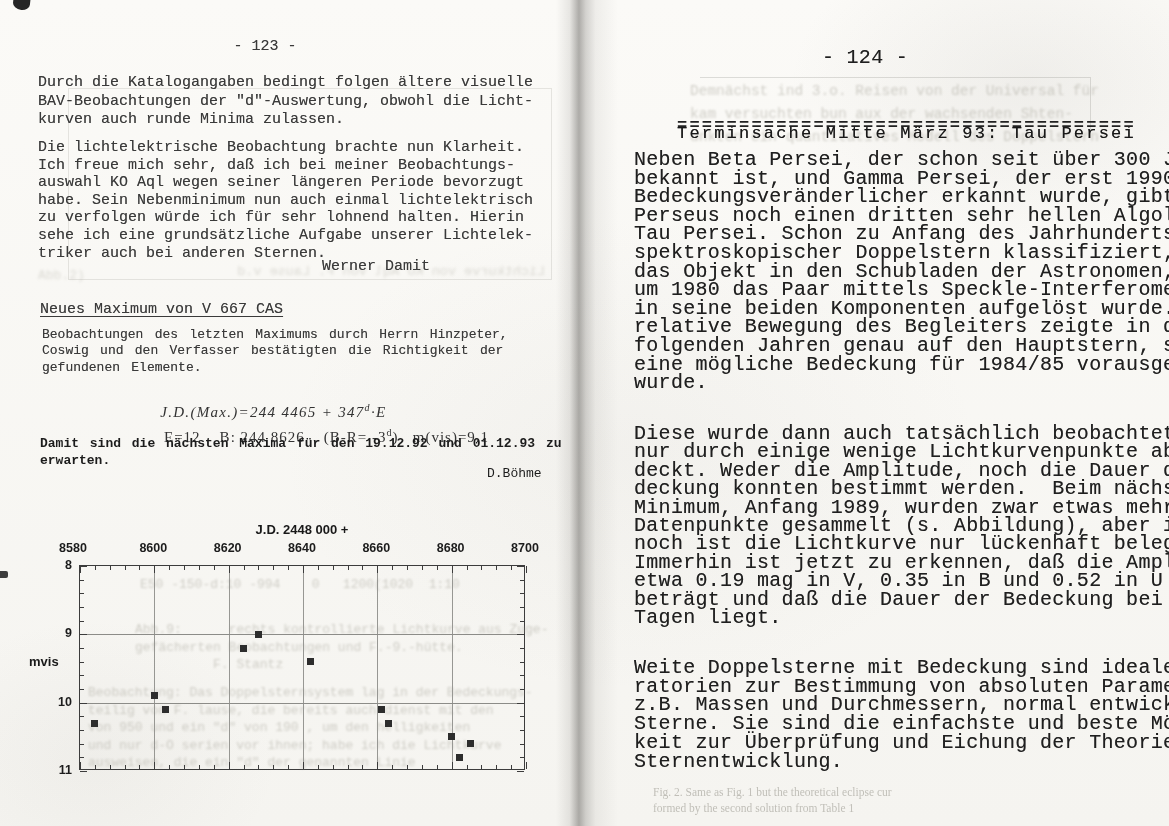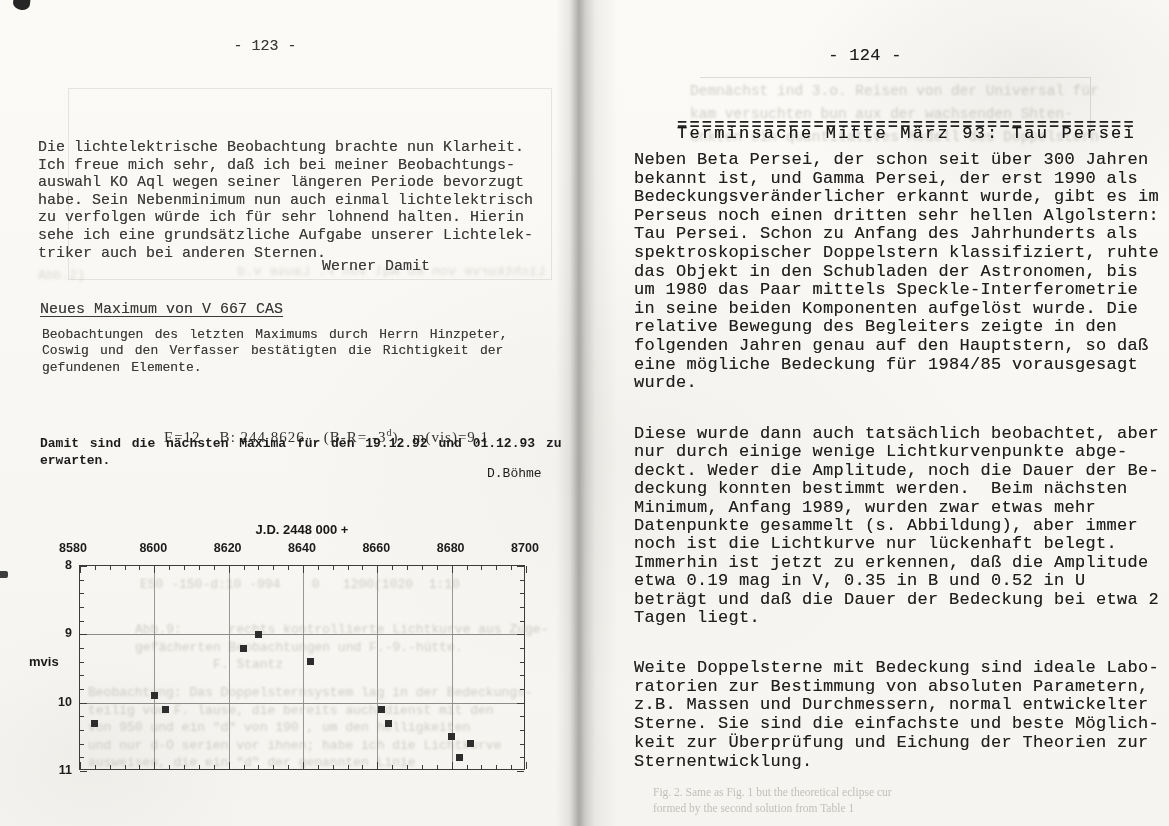--- a/index.html
+++ b/index.html
@@ -12,21 +12,21 @@
       linear-gradient(#fbfaf7,#f5f4f0);
     font-family:"Liberation Mono","DejaVu Sans Mono",monospace;
     color:#2e2e2e;
   }
   .abs{position:absolute;}
   .mono{font-family:"Liberation Mono","DejaVu Sans Mono",monospace;}
   .sans{font-family:"Liberation Sans","DejaVu Sans",sans-serif;}
   .serif{font-family:"Liberation Serif","DejaVu Serif",serif;}
   .lines{white-space:pre;}
   .lp{font-size:15px;color:#3a3a3a;text-shadow:0 0 .5px rgba(58,58,58,.55);}
-  .rp{font-size:17px;letter-spacing:.3px;color:#1f1f1f;text-shadow:0 0 .4px rgba(25,25,25,.5);}
+  .rp{font-size:20px;letter-spacing:.3px;color:#1f1f1f;text-shadow:0 0 .4px rgba(25,25,25,.5);}
   .ghost{color:#aeaca2;opacity:.55;filter:blur(1.1px);white-space:pre;}
   .ghost-soft{color:#b6b4aa;opacity:.45;filter:blur(1.4px);white-space:pre;}
   .ghost-fine{color:#9d9b92;opacity:.6;filter:blur(.4px);white-space:pre;}
   .mirror{transform:scaleX(-1);}
   .faintbox{border:1px solid rgba(152,150,142,.22);filter:blur(.6px);}
   .gutter{
     left:556px;top:0;width:62px;height:826px;
     background:linear-gradient(90deg,
       rgba(130,128,124,0) 0%,
       rgba(140,138,134,.18) 22%,
@@ -59,40 +59,46 @@
 <div class="scan">
 
   <div class="abs corner-mark"></div>
   <div class="abs edge-dash"></div>
   <div class="abs gutter"></div>
 
   <div class="abs faintbox" style="left:68px;top:88px;width:482px;height:190px;"></div>
 
   <div class="abs mono lp" style="left:200px;top:38px;width:130px;text-align:center;">- 123 -</div>
 
+  <div class="abs mono lp lines" style="left:38px;top:74px;line-height:18.5px;">Durch die Katalogangaben bedingt folgen ältere visuelle
+BAV-Beobachtungen der "d"-Auswertung, obwohl die Licht-
+kurven auch runde Minima zulassen.</div>
 
   <div class="abs mono lp lines" style="left:38px;top:139px;line-height:17.6px;">Die lichtelektrische Beobachtung brachte nun Klarheit.
 Ich freue mich sehr, daß ich bei meiner Beobachtungs-
 auswahl KO Aql wegen seiner längeren Periode bevorzugt
 habe. Sein Nebenminimum nun auch einmal lichtelektrisch
 zu verfolgen würde ich für sehr lohnend halten. Hierin
 sehe ich eine grundsätzliche Aufgabe unserer Lichtelek-
 triker auch bei anderen Sternen.</div>
 
   <div class="abs mono ghost-soft" style="left:38px;top:268px;font-size:13px;">Abb.2)</div>
   <div class="abs mono ghost-soft mirror" style="left:145px;top:264px;width:400px;font-size:13.5px;">Lichtkurve von KO Aql von F. Lause v.d</div>
 
   <div class="abs mono lp" style="left:322px;top:258px;">Werner Damit</div>
 
   <div class="abs mono lp heading" style="left:40px;top:301px;">Neues Maximum von V 667 CAS</div>
 
   <div class="abs mono lp lines" style="left:42px;top:327px;font-size:13px;line-height:16.4px;word-spacing:3.5px;">Beobachtungen des letzten Maximums durch Herrn Hinzpeter,
 Coswig und den Verfasser bestätigten die Richtigkeit der
 gefundenen Elemente.</div>
 
+  <div class="abs serif" style="left:140px;top:385px;font-size:15px;font-style:italic;letter-spacing:1.3px;color:#333;white-space:pre;">
+    <span>J.D.(Max.)=244 4465 + 347</span><span class="sup">d</span><span>·E</span>
+  </div>
 
   <div class="abs serif" style="left:145px;top:410px;font-size:15px;letter-spacing:1px;color:#333;white-space:pre;">
     <span>E=12    B: 244 8626    (B-R= -3</span><span class="sup">d</span><span>)   m(vis)=9.1</span>
   </div>
 
   <div class="abs mono lines" style="left:40px;top:436px;font-size:13px;font-weight:700;line-height:16.5px;word-spacing:3px;color:#1c1c1c;">Damit sind die nächsten Maxima für den 19.12.92 und 01.12.93 zu
 erwarten.</div>
 
   <div class="abs mono" style="left:487px;top:466px;font-size:13px;font-weight:400;color:#1c1c1c;">D.Böhme</div>
 

